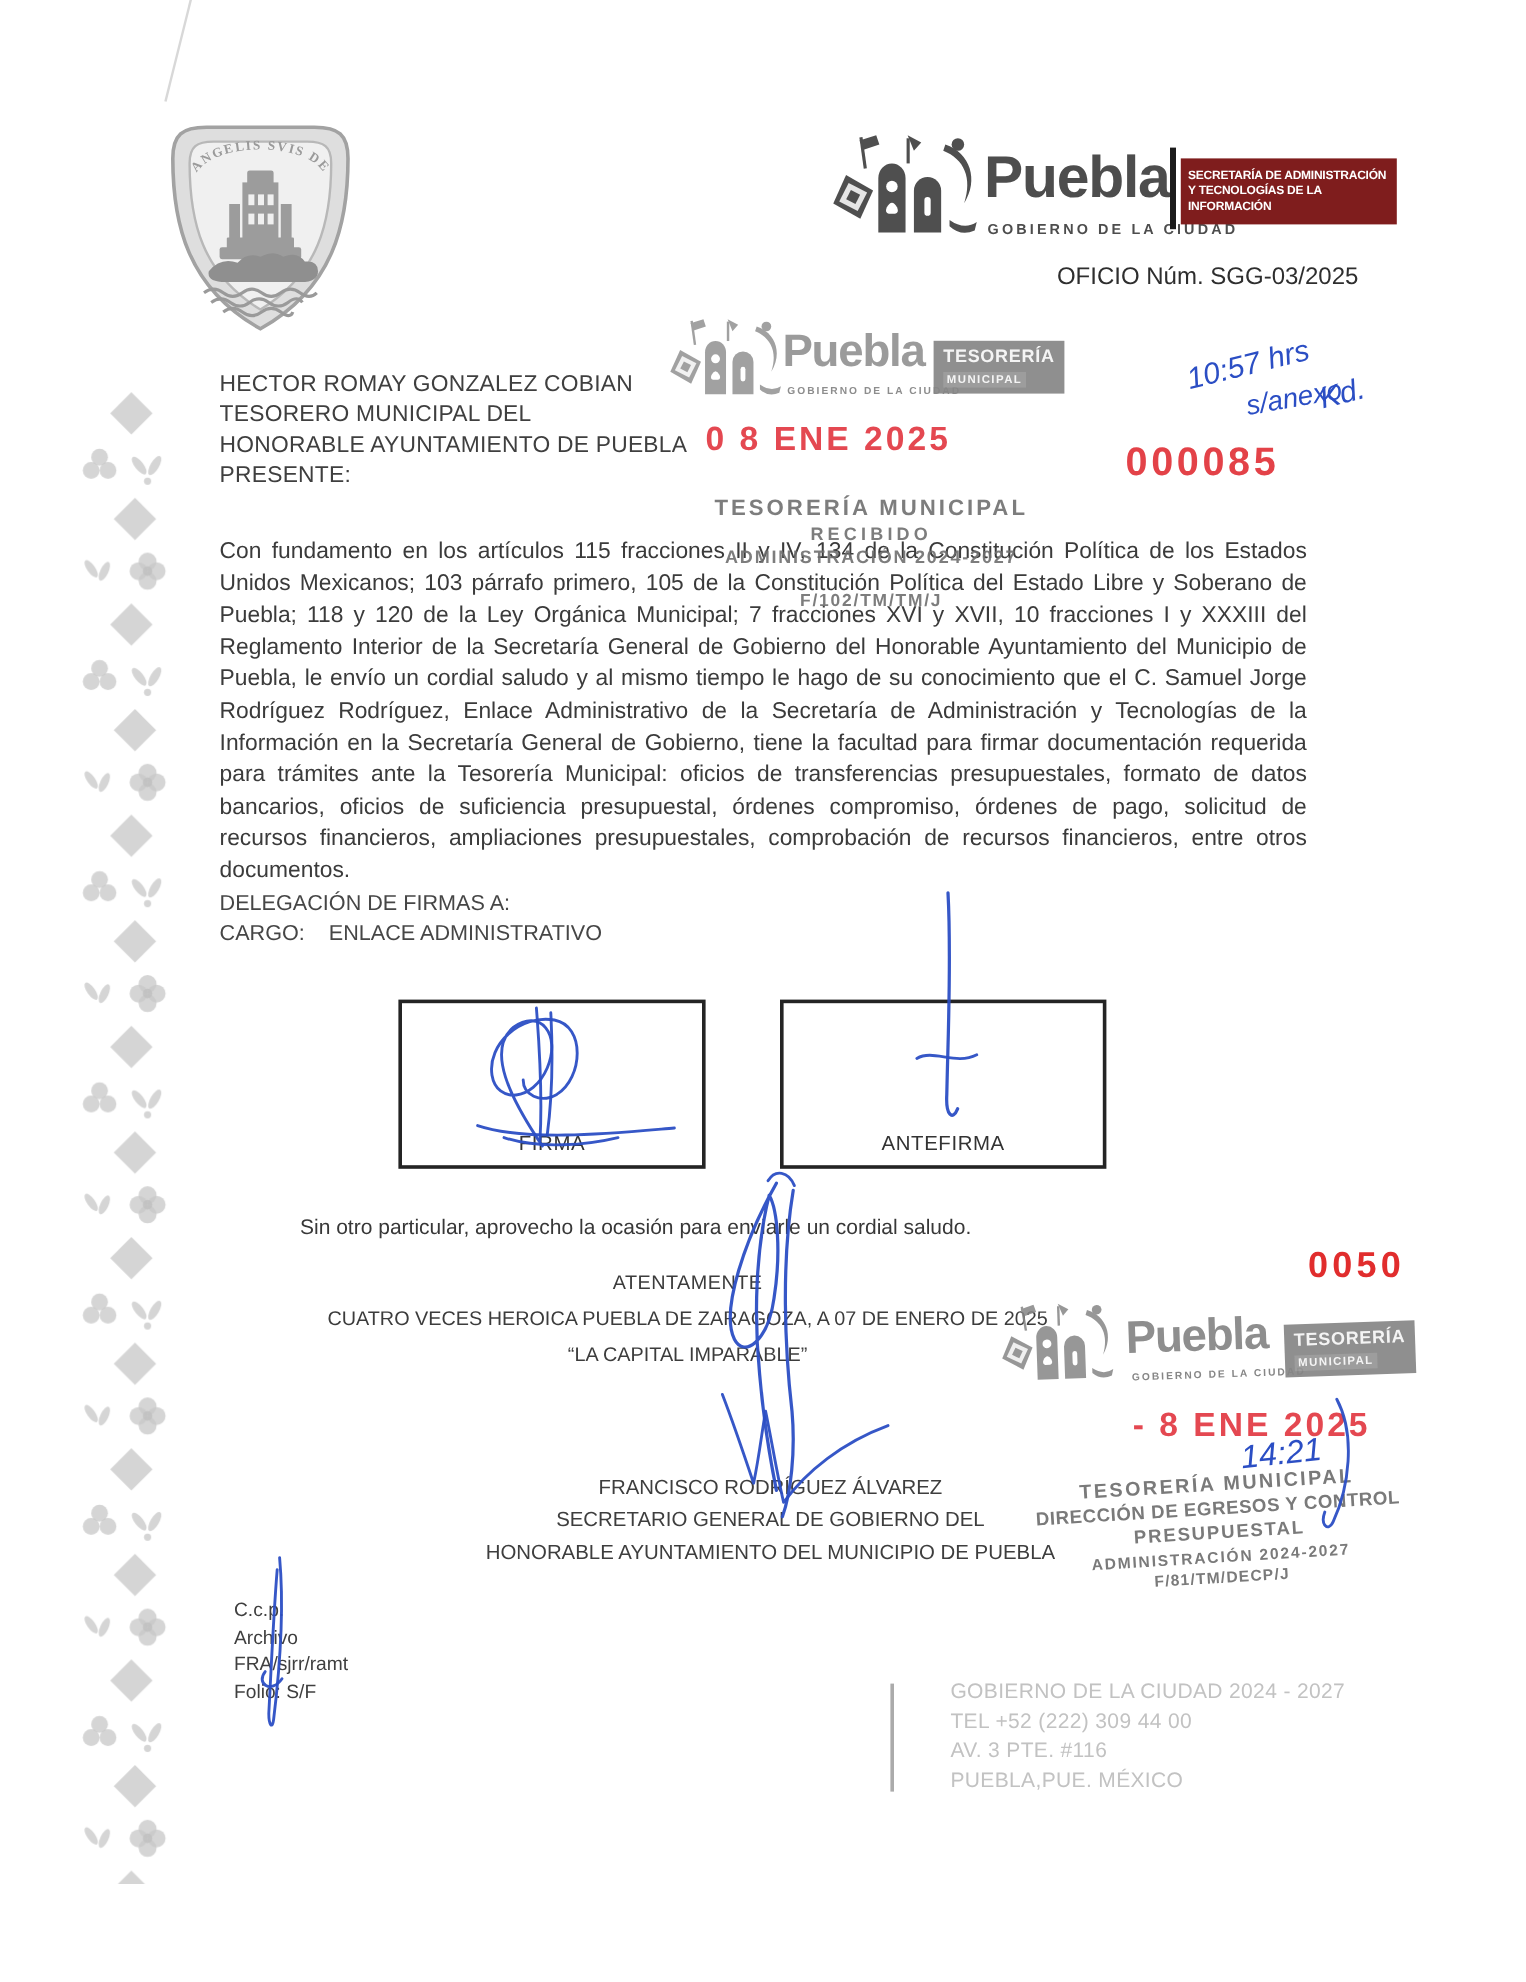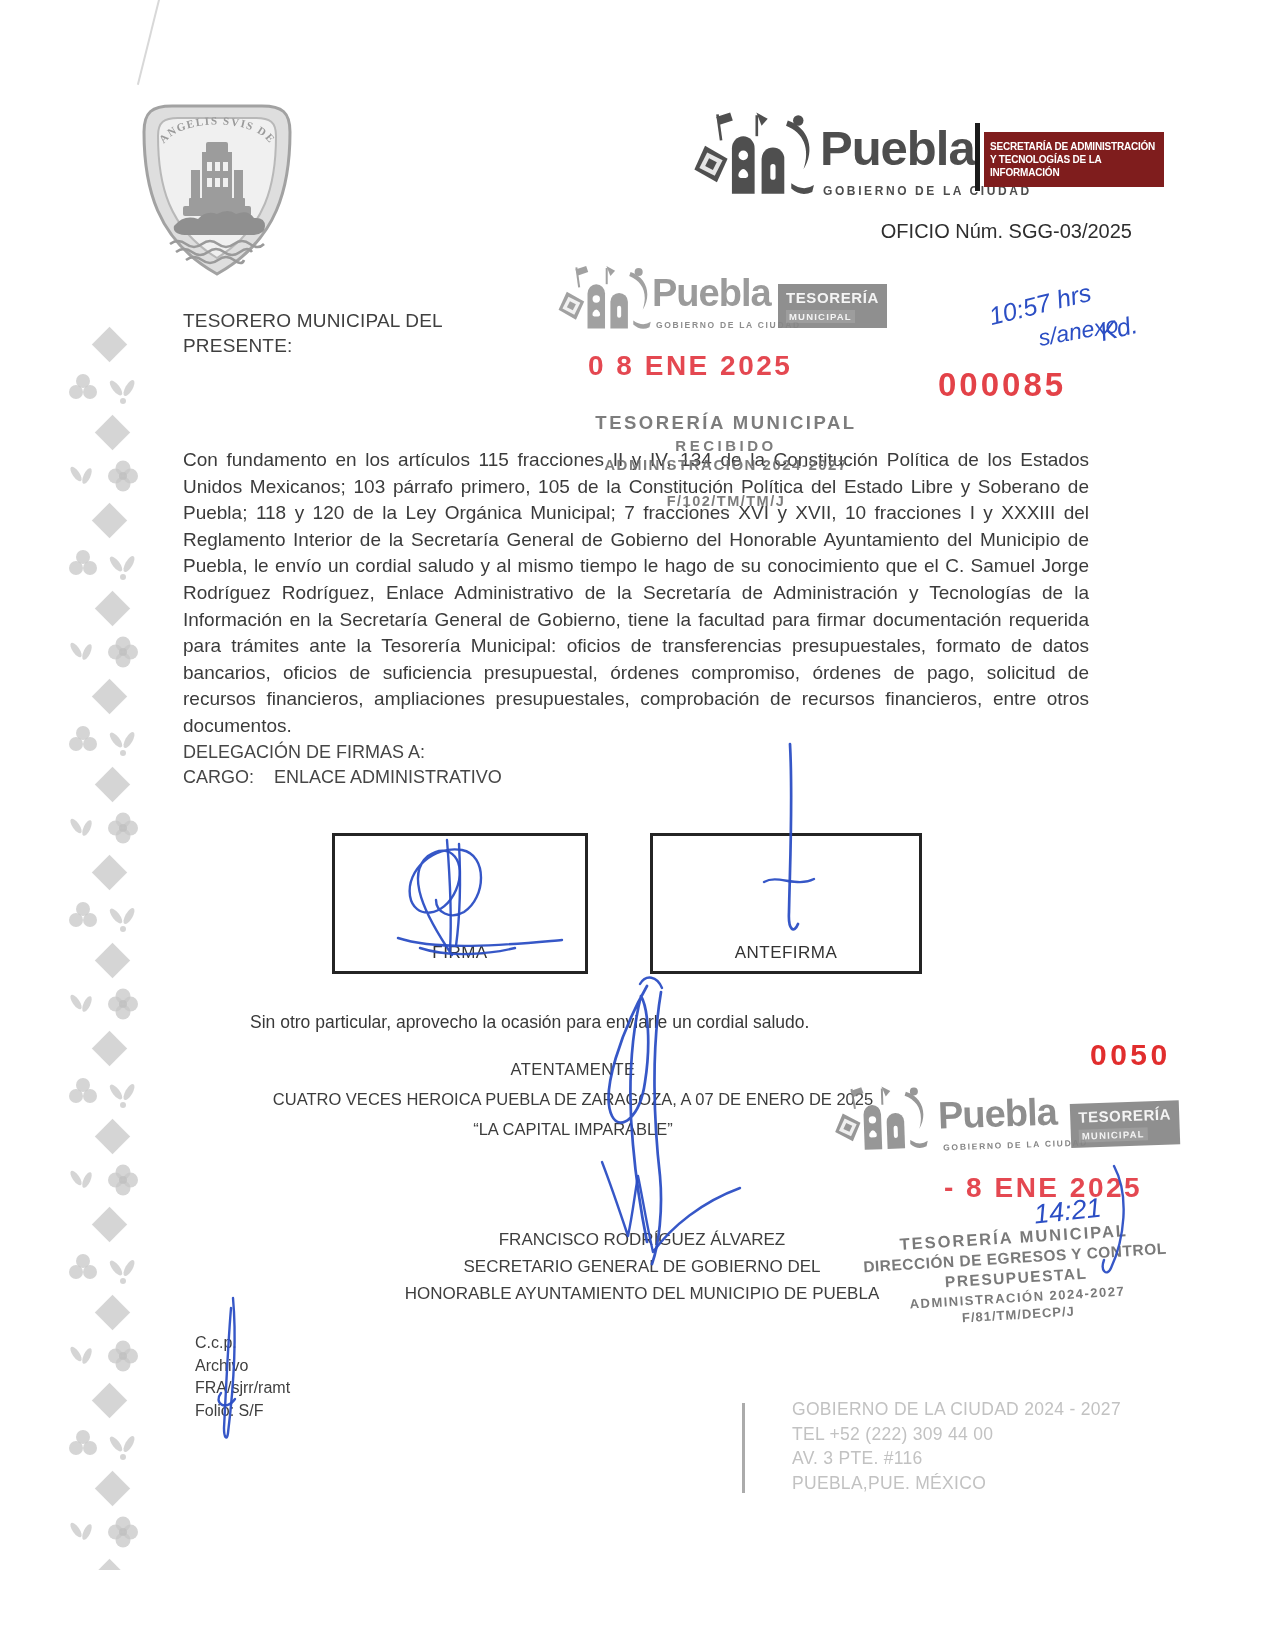--- a/index.html
+++ b/index.html
@@ -204,21 +204,23 @@
   <div class="h-word">Puebla</div>
   <div class="h-tag">GOBIERNO DE LA CIUDAD</div>
   <div class="h-vbar"></div>
   <div class="h-box">
     <div>SECRETARÍA DE ADMINISTRACIÓN</div>
     <div>Y TECNOLOGÍAS DE LA INFORMACIÓN</div>
   </div>
   <div class="oficio">OFICIO Núm. SGG-03/2025</div>
 
   <div class="recipient">
+    <div>HECTOR ROMAY GONZALEZ COBIAN</div>
     <div>TESORERO MUNICIPAL DEL</div>
+    <div>HONORABLE AYUNTAMIENTO DE PUEBLA</div>
     <div>PRESENTE:</div>
   </div>
 
   <div class="stampA">
     <svg class="s-icons" viewBox="0 0 150 110">
         <use href="#picon"></use>
       </svg>
     <div class="s-word">Puebla</div>
     <div class="s-tag">GOBIERNO DE LA CIUDAD</div>
     <div class="tbox s-tbox">

